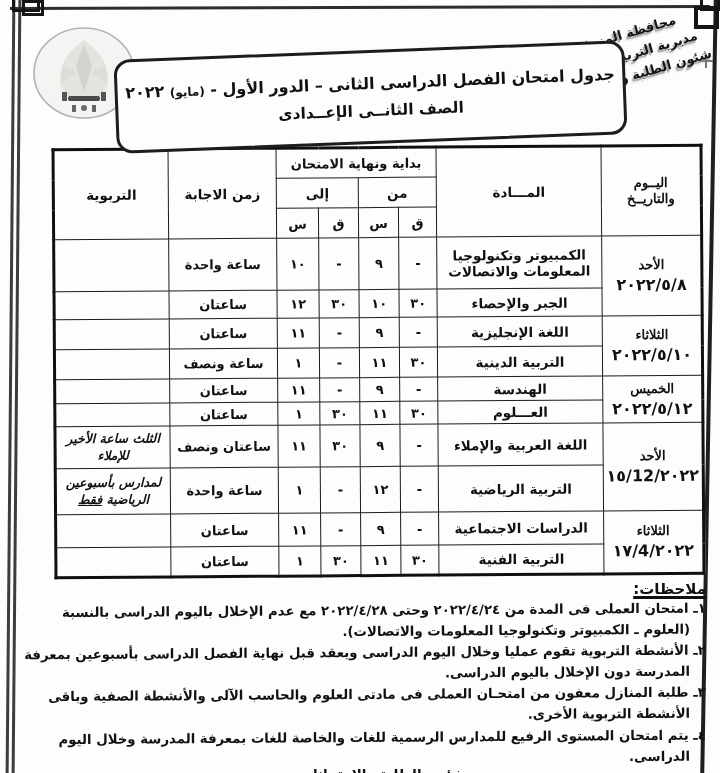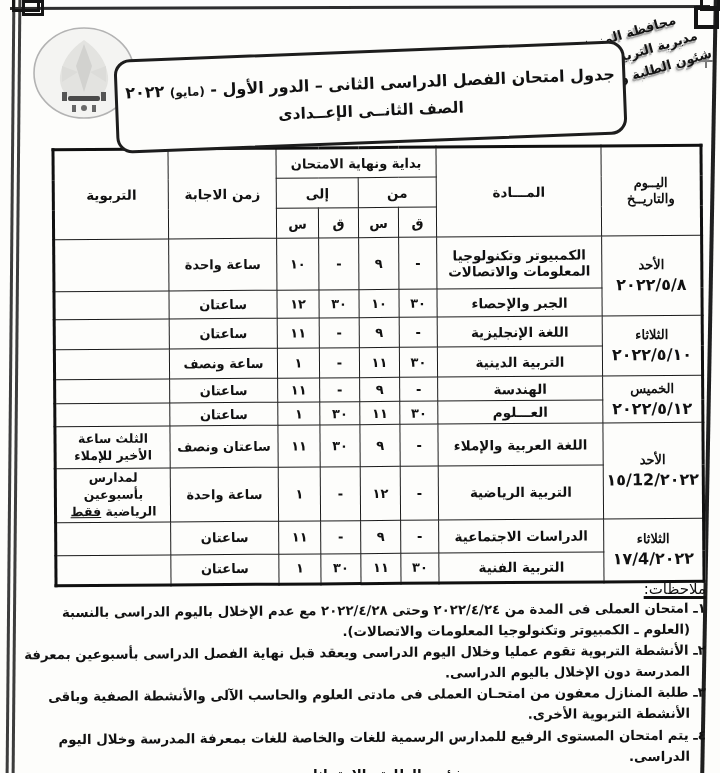--- a/index.html
+++ b/index.html
@@ -46,27 +46,27 @@
 
   
   .tblwrap{position:absolute;left:53px;top:146px;z-index:3;transform:rotate(-0.4deg);}
   table{border-collapse:collapse;table-layout:fixed;width:648px;direction:rtl;background:#fdfdfb;border:3px solid #101010;}
   th,td{border:1.6px solid #1c1c1c;text-align:center;vertical-align:middle;padding:1px 2px;font-weight:bold;overflow:hidden;}
   th{font-size:13.5px;}
   td{font-size:13px;}
   .subject{font-size:13.5px;}
   .day-cell .d1{font-size:13px;font-family:Liberation Serif, serif;}
   .day-cell .d2{font-size:16px;margin-top:2px;}
-  .note-cell{font-size:12.5px;line-height:1.35;}
+  .note-cell{font-size:12.5px;line-height:1.35;font-style:italic;}
   .u{text-decoration:underline;text-align:right;}
   .win-head{font-size:13px;}
 
   
   .foot{position:absolute;right:14px;top:580px;width:692px;direction:rtl;z-index:2;}
-  .foot-title{font-size:15px;font-weight:normal;text-decoration:underline;text-decoration-thickness:2.5px;margin-bottom:3px;}
+  .foot-title{font-size:15px;font-weight:bold;text-decoration:underline;text-decoration-thickness:2.5px;margin-bottom:3px;}
   .fnote{font-size:13.3px;font-weight:bold;line-height:1.55;padding-right:16px;text-indent:-16px;margin-bottom:1px;transform:rotate(-0.4deg);}
   .partial{position:absolute;right:255px;top:766px;direction:rtl;font-size:13.5px;font-weight:bold;white-space:nowrap;}
 </style>
 </head>
 <body>
 
 <div class="vline vl1"></div>
 <div class="vline vl2"></div>
 <div class="vline vr"></div>
 <div class="topline"></div>

